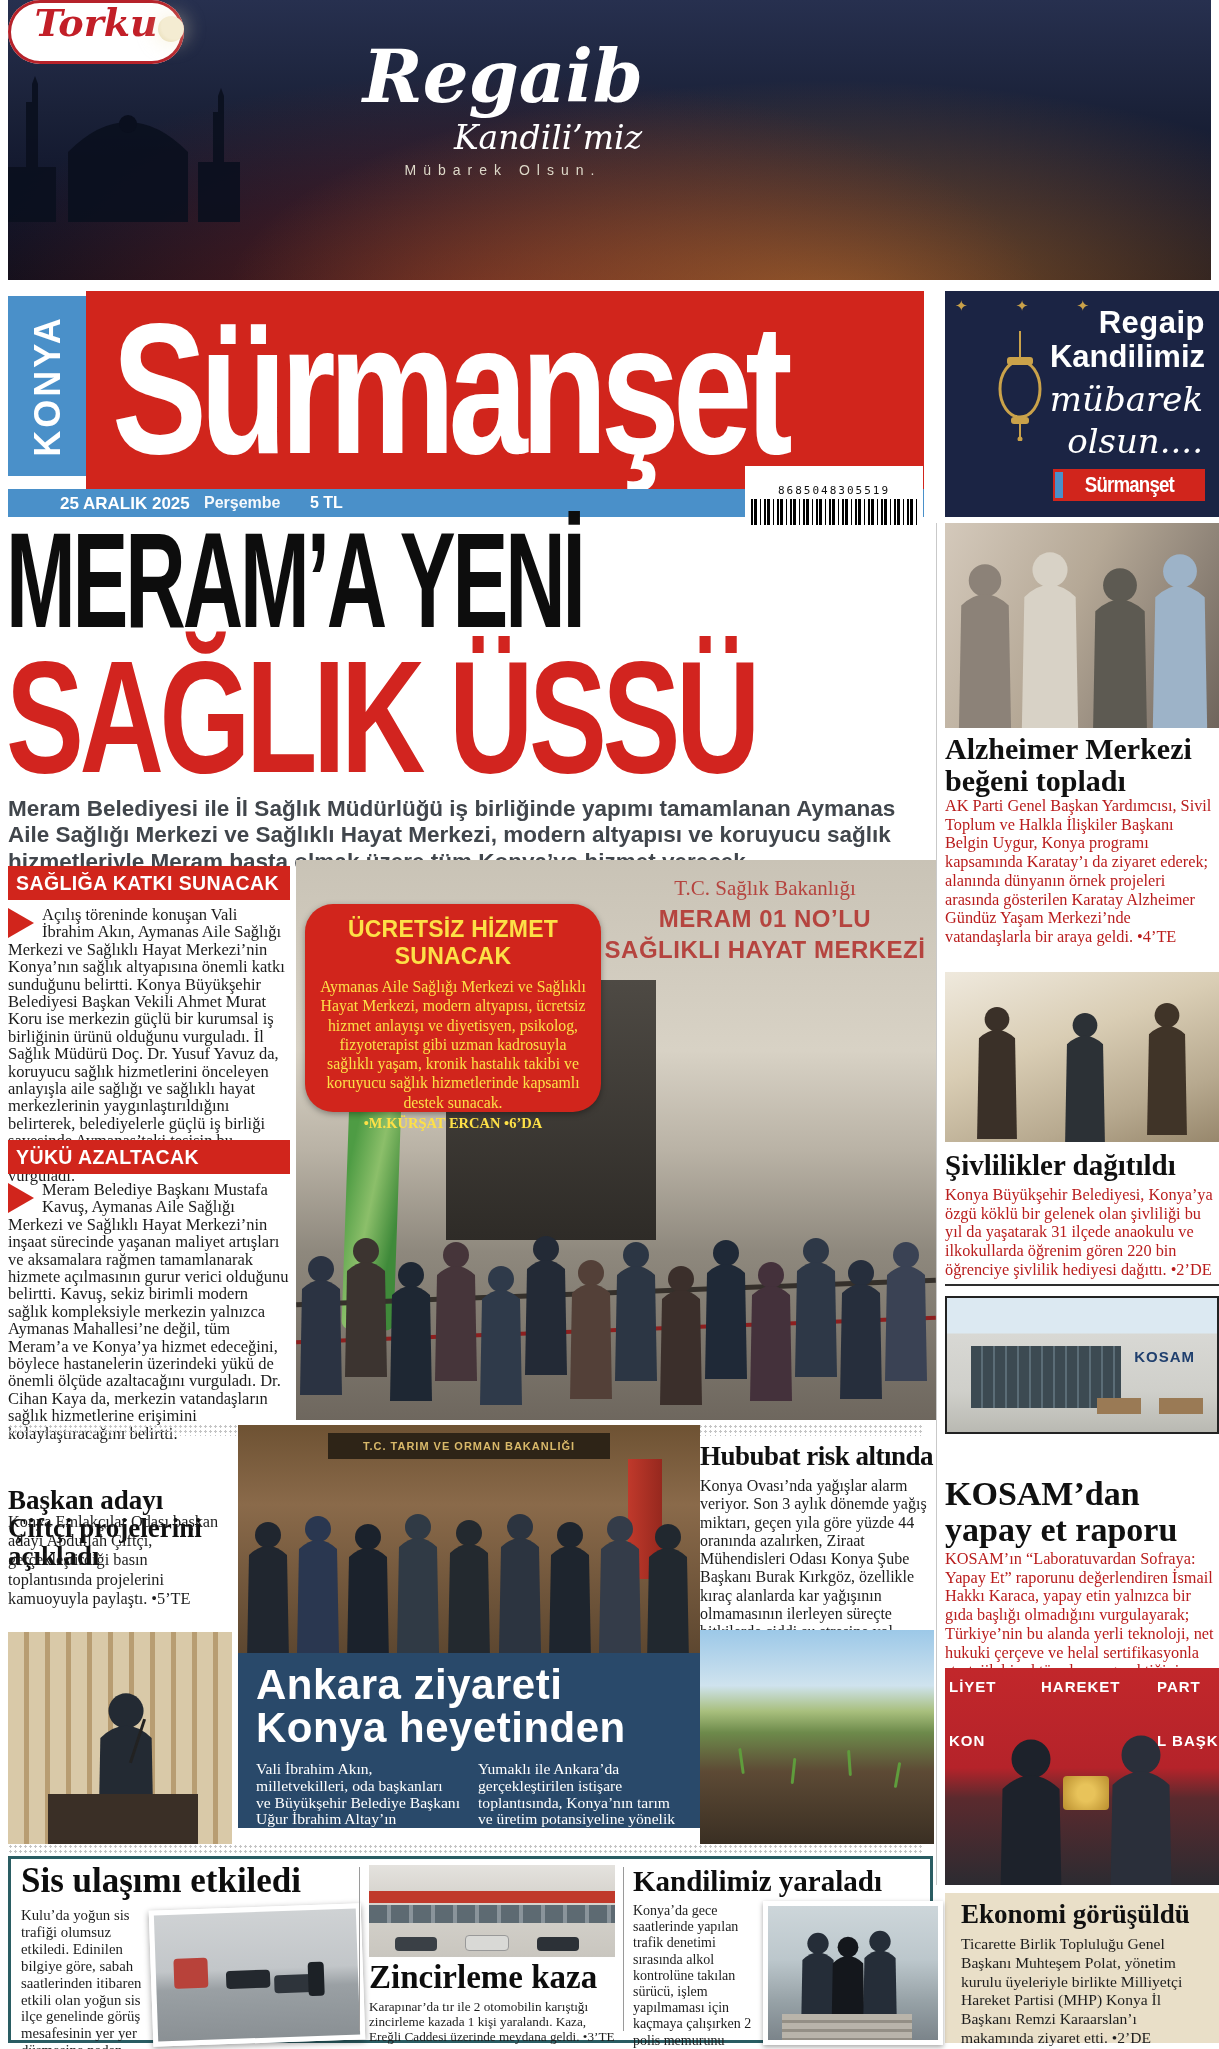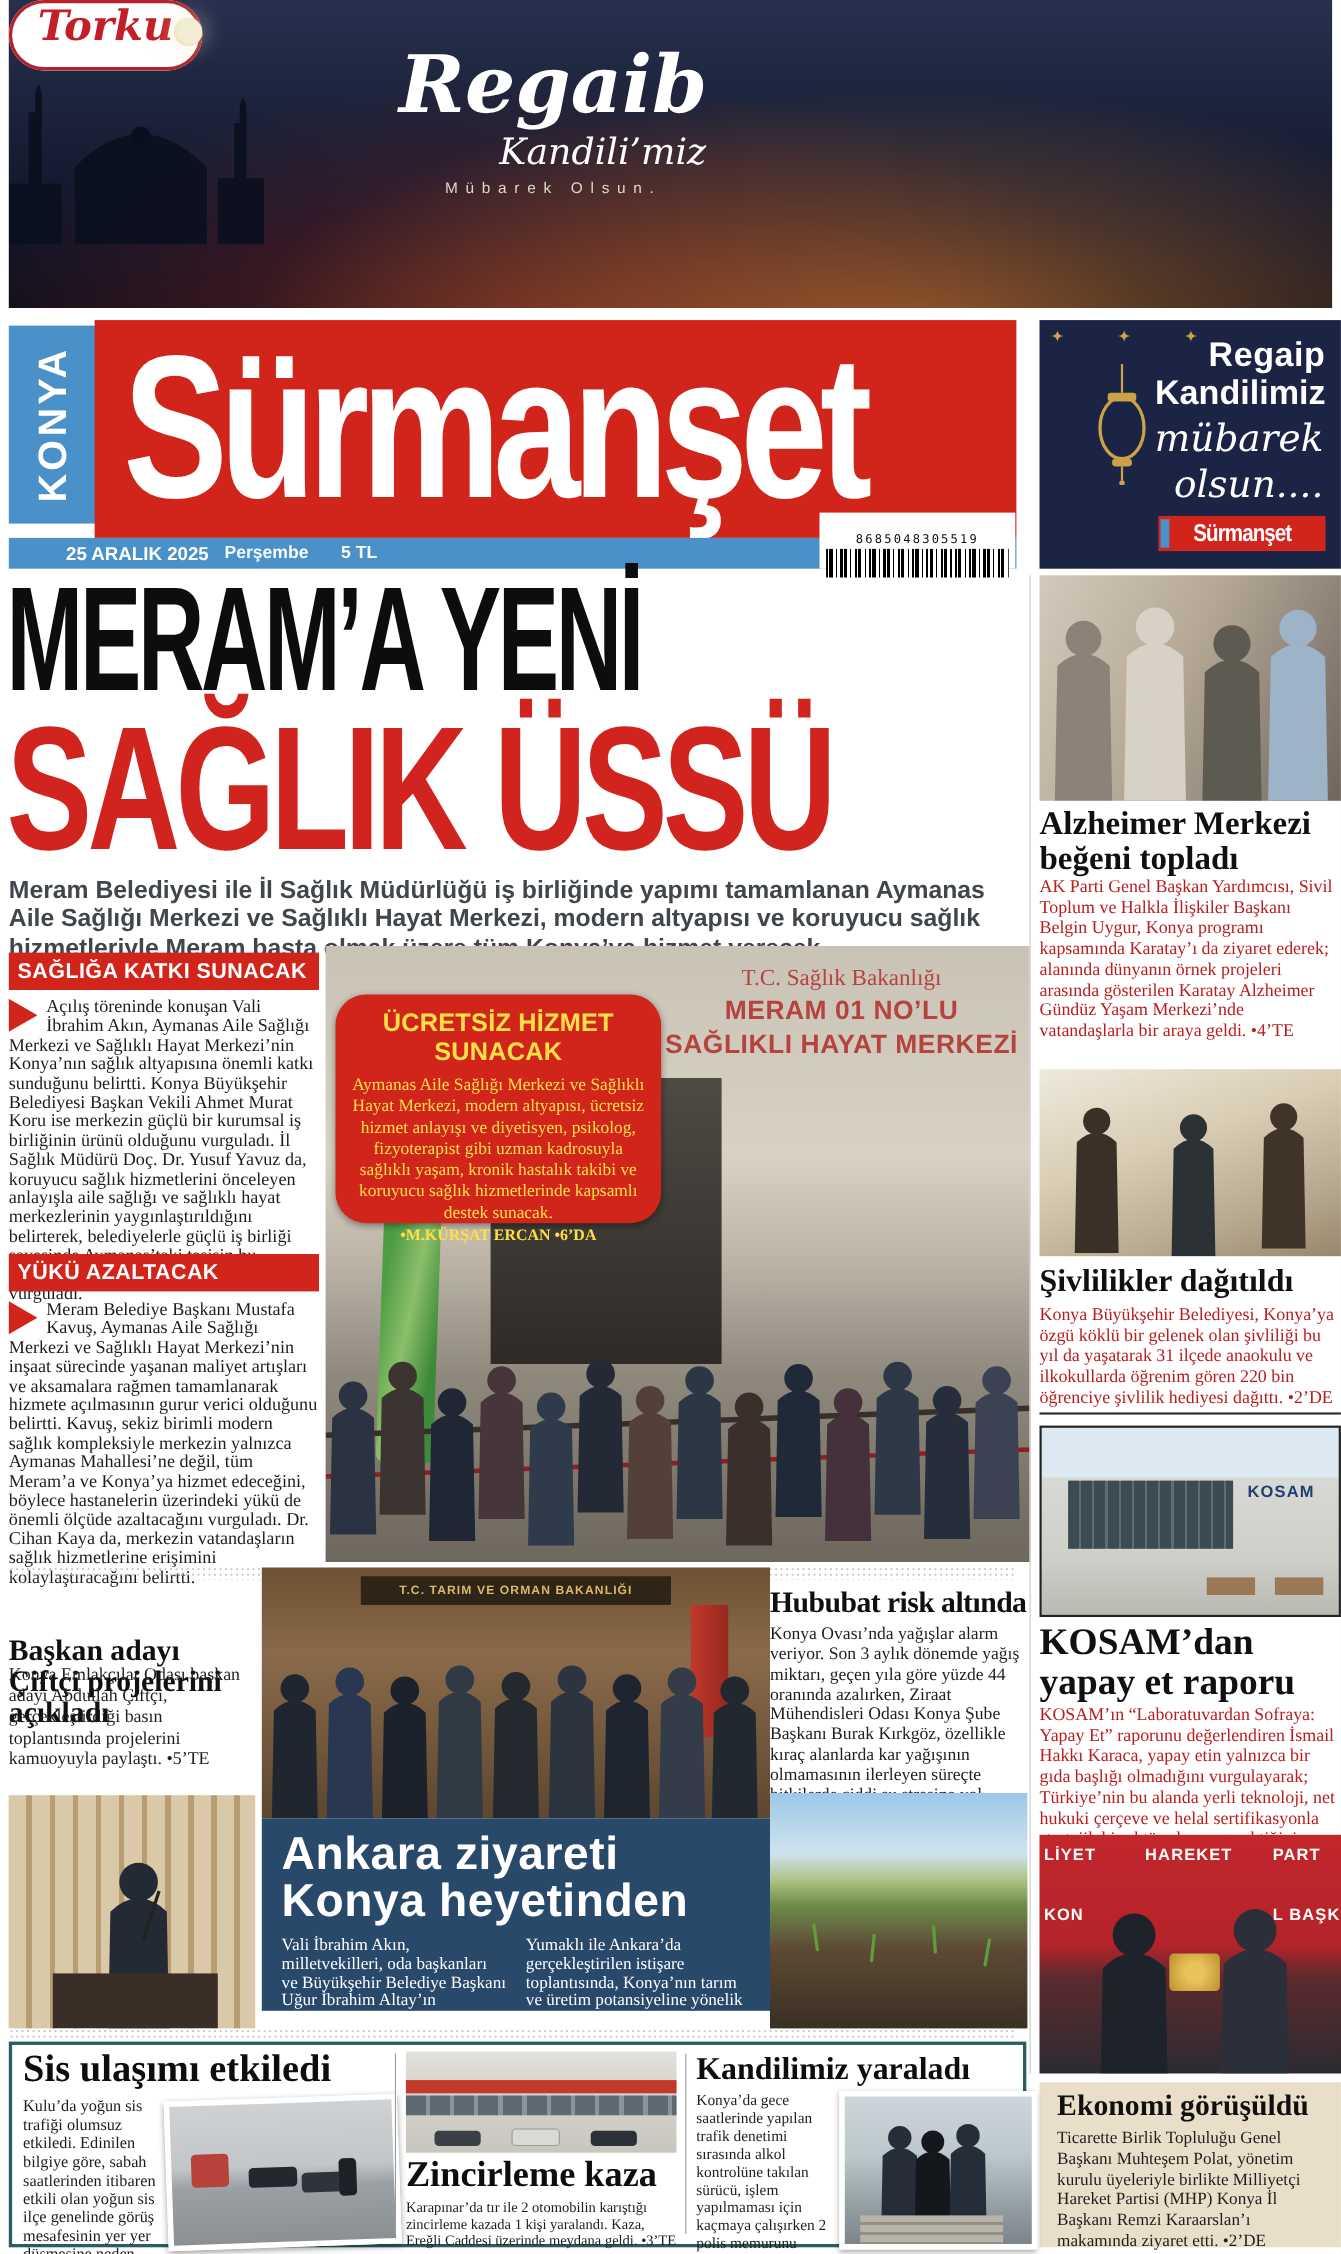--- a/index.html
+++ b/index.html
@@ -103,21 +103,21 @@
   .alz-photo{left:945px;top:523px;width:274px;height:205px;
      background:linear-gradient(115deg,#d4c9bb 0%,#b5a896 45%,#8f8478 75%,#6f655c 100%);}
   .alz-title{top:733px;font-size:30px;}
   .alz-body{top:797px;}
   .siv-photo{left:945px;top:972px;width:274px;height:170px;
      background:linear-gradient(160deg,#efe9dd 0%,#d9cdb4 40%,#b7a98f 75%,#97876c 100%);}
   .bagdot{position:absolute;width:34px;height:42px;background:linear-gradient(#ecc94e,#d8ab2e);border-radius:4px;}
   .siv-title{top:1150px;font-size:29px;}
   .siv-body{top:1186px;}
   .rail-hr{left:945px;top:1284px;width:274px;height:2px;background:#2e2e2e;}
-  .kosam-photo{left:945px;top:1296px;width:274px;height:174px;border:2px solid #222;box-sizing:border-box;
+  .kosam-photo{left:945px;top:1296px;width:274px;height:138px;border:2px solid #222;box-sizing:border-box;
      background:linear-gradient(180deg,#dce9f2 0%,#dce9f2 26%,#d8d8d4 27%,#cfcfca 70%,#b9b9b2 100%);}
   .kosam-glass{position:absolute;left:24px;top:48px;width:150px;height:62px;
      background:repeating-linear-gradient(90deg,#3c4a52 0 10px,#5b6d77 10px 12px);}
   .kosam-logo{position:absolute;right:22px;top:50px;color:#1f3f6e;font-weight:bold;font-size:15px;letter-spacing:1px;}
   .kosam-planter{position:absolute;bottom:18px;width:44px;height:16px;background:#9a7a55;}
   .kosam-title{top:1476px;font-size:34px;}
   .kosam-body{top:1550px;}
   .mhp-photo{left:945px;top:1668px;width:314px;height:217px;
      background:linear-gradient(180deg,#c2272b 0%,#b5232a 46%,#5b2a2e 60%,#2c2b31 100%);}
   .mhp-frag{position:absolute;color:#fff;font-weight:bold;font-size:15px;letter-spacing:1px;}

